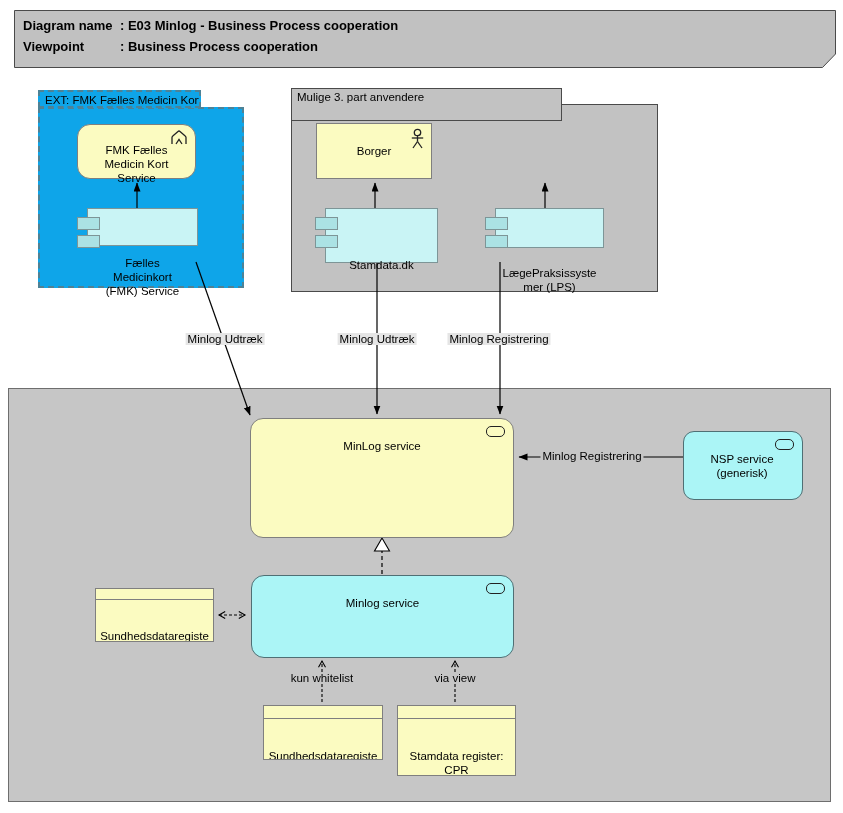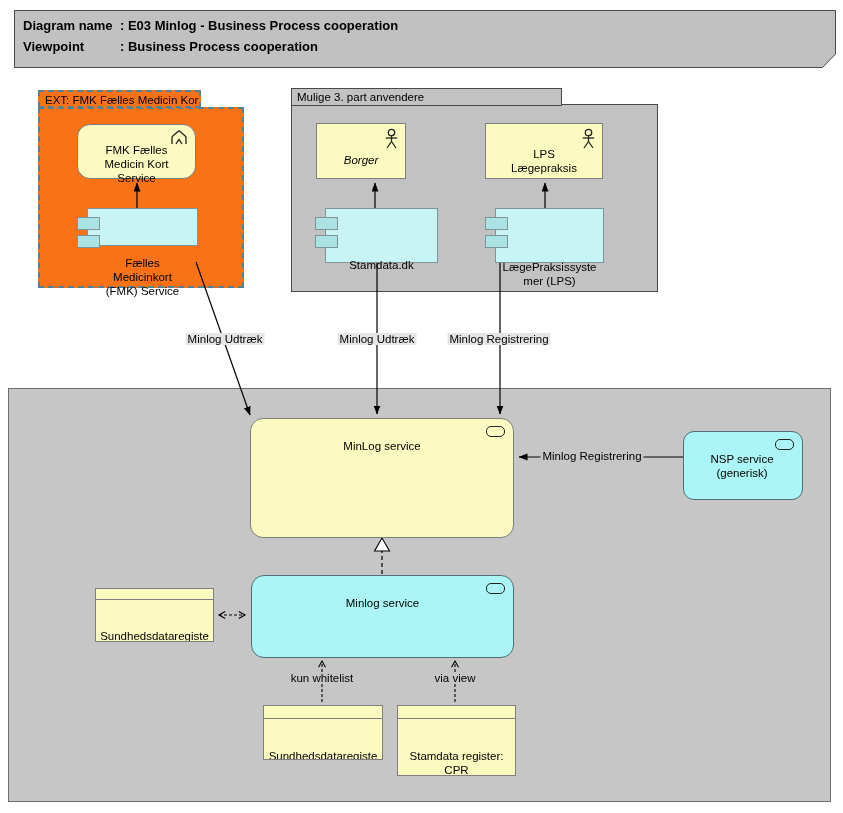--- a/index.html
+++ b/index.html
@@ -9,21 +9,21 @@
   }
   .abs{position:absolute;box-sizing:border-box;}
   
   #title-block{left:14px;top:10px;width:823px;height:58px;z-index:2;}
   #title-block svg{position:absolute;left:0;top:0;}
   .title-row{position:absolute;left:9px;display:flex;font-size:13px;font-weight:bold;white-space:pre;}
   .title-row .t-label{width:97px;}
   
   .grp-tab,.grp-body{position:absolute;box-sizing:border-box;}
   .grp-tab{font-size:11.5px;padding:2px 0 0 5px;white-space:nowrap;overflow:hidden;}
-  .ext{background:#f97316;border:2px dashed #4e8296;}
+  .ext{background:#0ea5e9;border:2px dashed #4e8296;}
   .gray-tab{background:#c2c2c2;border:1px solid #4a4a4a;}
   .gray-body{background:#c2c2c2;border:1px solid #4a4a4a;}
   #nsp-tab{background:#b3b3b3;border:1px solid #4a4a4a;}
   #nsp-body{background:#c6c6c6;border:1px solid #6e6e6e;}
   
   .node{position:absolute;box-sizing:border-box;z-index:4;font-size:11.5px;line-height:14px;
         text-align:center;white-space:pre-line;}
   .yellow{background:#fbfbc1;border:1px solid #7f7f7f;}
   .rounded{border-radius:13px;}
   .comp{background:#c9f4f5;border:1px solid #7d9597;}
@@ -58,21 +58,21 @@
     <div class="title-row" style="top:29px;justify-content:flex-end;">
       <span class="t-label">Viewpoint</span>
       <span>: Business Process cooperation</span>
     </div>
   </div>
 
   <div class="grp-body ext" style="left:38px;top:107px;width:206px;height:181px;z-index:1;"></div>
   <div class="grp-tab ext z2" style="left:38px;top:90px;width:163px;height:18px;">EXT: FMK Fælles Medicin Kort</div>
 
   <div class="grp-body gray-body" style="left:291px;top:104px;width:367px;height:188px;z-index:1;"></div>
-  <div class="grp-tab gray-tab z2" style="left:291px;top:88px;width:271px;height:18px;">Mulige 3. part anvendere</div>
+  <div class="grp-tab gray-tab z2" style="left:291px;top:88px;width:271px;height:33px;">Mulige 3. part anvendere</div>
 
   <div class="grp-body" id="nsp-body" style="left:8px;top:388px;width:823px;height:414px;z-index:1;"></div>
 
   <svg id="wires" width="843" height="813">
     <defs>
       <marker id="mFilled" markerWidth="10" markerHeight="8" refX="8.5" refY="3.5" orient="auto-start-reverse" markerUnits="userSpaceOnUse">
         <path d="M0,0 L9,3.5 L0,7 Z" fill="#000"></path>
       </marker>
       <marker id="mOpen" markerWidth="9" markerHeight="10" refX="7.2" refY="4.5" orient="auto-start-reverse" markerUnits="userSpaceOnUse">
         <path d="M1,1 L7.2,4.5 L1,8" fill="none" stroke="#000" stroke-width="1.1"></path>
@@ -103,50 +103,39 @@
   </div>
 
   <div class="node comp" style="left:87px;top:208px;width:111px;height:38px;padding-top:5px;">
     <span class="port p1"></span>
     <span class="port p2"></span>
     <span>Fælles
 Medicinkort
 (FMK) Service</span>
   </div>
 
-  <div class="node yellow" style="left:316px;top:123px;width:90px;height:56px;padding-top:15px;font-style:italic;">
+  <div class="node yellow" style="left:316px;top:123px;width:116px;height:56px;padding-top:6px;">
     <span>Borger</span>
     <svg class="icon-svg" style="right:6px;top:4px;" width="15" height="22">
       <circle cx="7.5" cy="4.5" r="3.2" fill="none" stroke="#222" stroke-width="1.3"></circle>
       <line x1="7.5" y1="7.7" x2="7.5" y2="13.5" stroke="#222" stroke-width="1.3"></line>
       <line x1="1.8" y1="10" x2="13.2" y2="10" stroke="#222" stroke-width="1.3"></line>
       <line x1="7.5" y1="13.5" x2="3" y2="20" stroke="#222" stroke-width="1.3"></line>
       <line x1="7.5" y1="13.5" x2="12" y2="20" stroke="#222" stroke-width="1.3"></line>
     </svg>
   </div>
 
-  <div class="node yellow" style="left:485px;top:123px;width:118px;height:56px;padding-top:9px;">
-    <span>LPS
-Lægepraksis</span>
-    <svg class="icon-svg" style="right:6px;top:4px;" width="15" height="22">
-      <circle cx="7.5" cy="4.5" r="3.2" fill="none" stroke="#222" stroke-width="1.3"></circle>
-      <line x1="7.5" y1="7.7" x2="7.5" y2="13.5" stroke="#222" stroke-width="1.3"></line>
-      <line x1="1.8" y1="10" x2="13.2" y2="10" stroke="#222" stroke-width="1.3"></line>
-      <line x1="7.5" y1="13.5" x2="3" y2="20" stroke="#222" stroke-width="1.3"></line>
-      <line x1="7.5" y1="13.5" x2="12" y2="20" stroke="#222" stroke-width="1.3"></line>
-    </svg>
-  </div>
 
   <div class="node comp" style="left:325px;top:208px;width:113px;height:55px;padding-top:7px;">
     <span class="port p1"></span>
     <span class="port p2"></span>
     <span>Stamdata.dk</span>
   </div>
 
-  <div class="node comp" style="left:495px;top:208px;width:109px;height:55px;padding-top:9px;">
+  <div class="node comp" style="left:495px;top:208px;width:109px;height:40px;padding-top:15px;">
     <span class="port p1"></span>
     <span class="port p2"></span>
     <span>LægePraksissyste
 mer (LPS)</span>
   </div>
 
   <div class="node yellow rounded" style="left:250px;top:418px;width:264px;height:120px;padding-top:6px;">
     <span>MinLog service</span>
     <span class="stadium"></span>
   </div>

